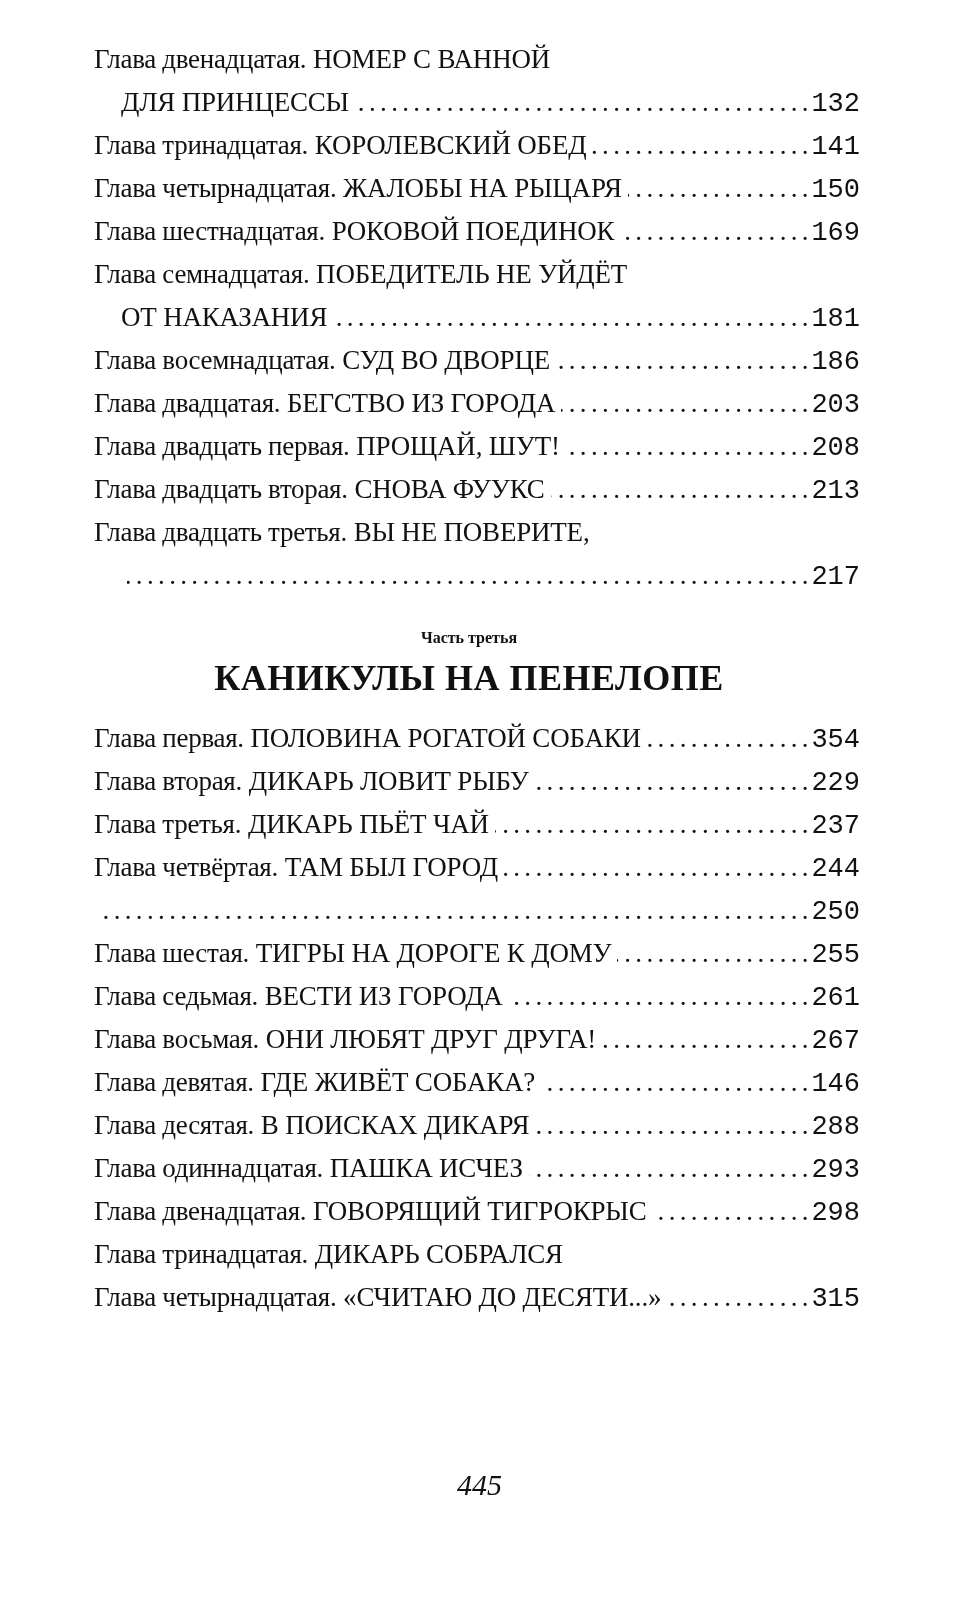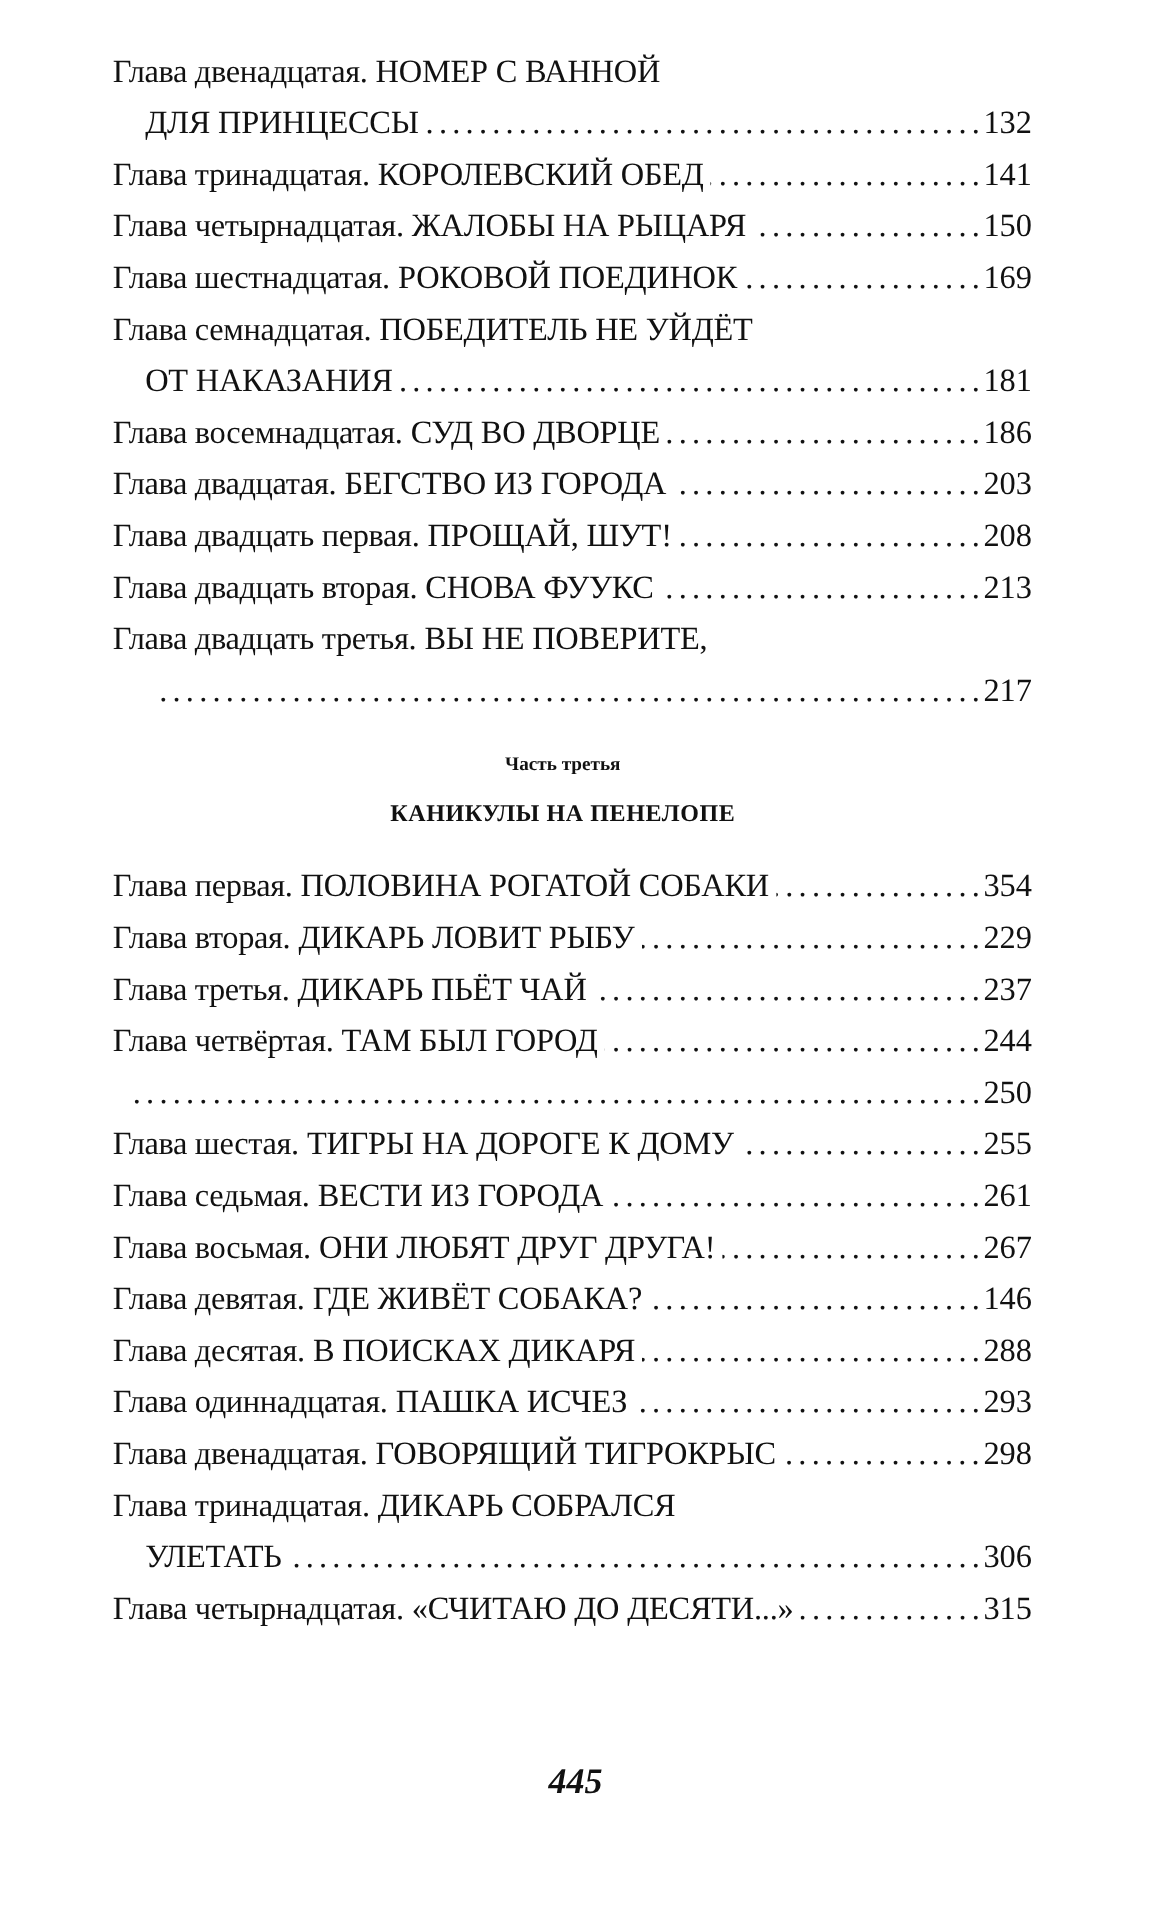--- a/index.html
+++ b/index.html
@@ -40,45 +40,46 @@
       letter-spacing: 3.6px;
       text-align: right;
       direction: rtl;
     }
     .leader::before {
       content: ". . . . . . . . . . . . . . . . . . . . . . . . . . . . . . . . . . . . . . . . . . . . . . . . . . . . . . . . . . . . . . . .";
       letter-spacing: -1.2px;
     }
     .pg {
       flex: 0 0 auto;
+      font-family: Liberation Mono, monospace;
     }
     .part-block {
       text-align: center;
       margin-top: 22px;
       margin-bottom: 18px;
     }
     .part-label {
       font-weight: bold;
       font-size: 16px;
       line-height: 38px;
     }
     .part-title {
       font-weight: bold;
-      font-size: 20px;
+      font-size: 36px;
       line-height: 42px;
       letter-spacing: 0.5px;
     }
     .page-number {
       position: absolute;
       left: 0;
       width: 959px;
       top: 1468px;
       text-align: center;
       font-style: italic;
-      font-weight: bold;
+      font-weight: normal;
       font-size: 30px;
     }
   </style>
 </head>
 <body>
 
 <div class="page">
   <div id="toc-before">
       <div class="toc-line">
         <span class="toc-label"><span class="chap">Глава двенадцатая.</span> <span class="title">НОМЕР С ВАННОЙ</span></span>
@@ -201,25 +202,20 @@
         <span class="pg">293</span>
       </div>
       <div class="toc-line">
         <span class="toc-label"><span class="chap">Глава двенадцатая.</span> <span class="title">ГОВОРЯЩИЙ ТИГРОКРЫС</span></span>
         <span class="leader"></span>
         <span class="pg">298</span>
       </div>
       <div class="toc-line">
         <span class="toc-label"><span class="chap">Глава тринадцатая.</span> <span class="title">ДИКАРЬ СОБРАЛСЯ</span></span>
       </div>
-      <div class="toc-line indent">
-        <span class="toc-label title">УЛЕТАТЬ</span>
-        <span class="leader"></span>
-        <span class="pg">306</span>
-      </div>
       <div class="toc-line">
         <span class="toc-label"><span class="chap">Глава четырнадцатая.</span> <span class="title">«СЧИТАЮ ДО ДЕСЯТИ...»</span></span>
         <span class="leader"></span>
         <span class="pg">315</span>
       </div>
     </div>
 </div>
 
 <div class="page-number">445</div>
 

